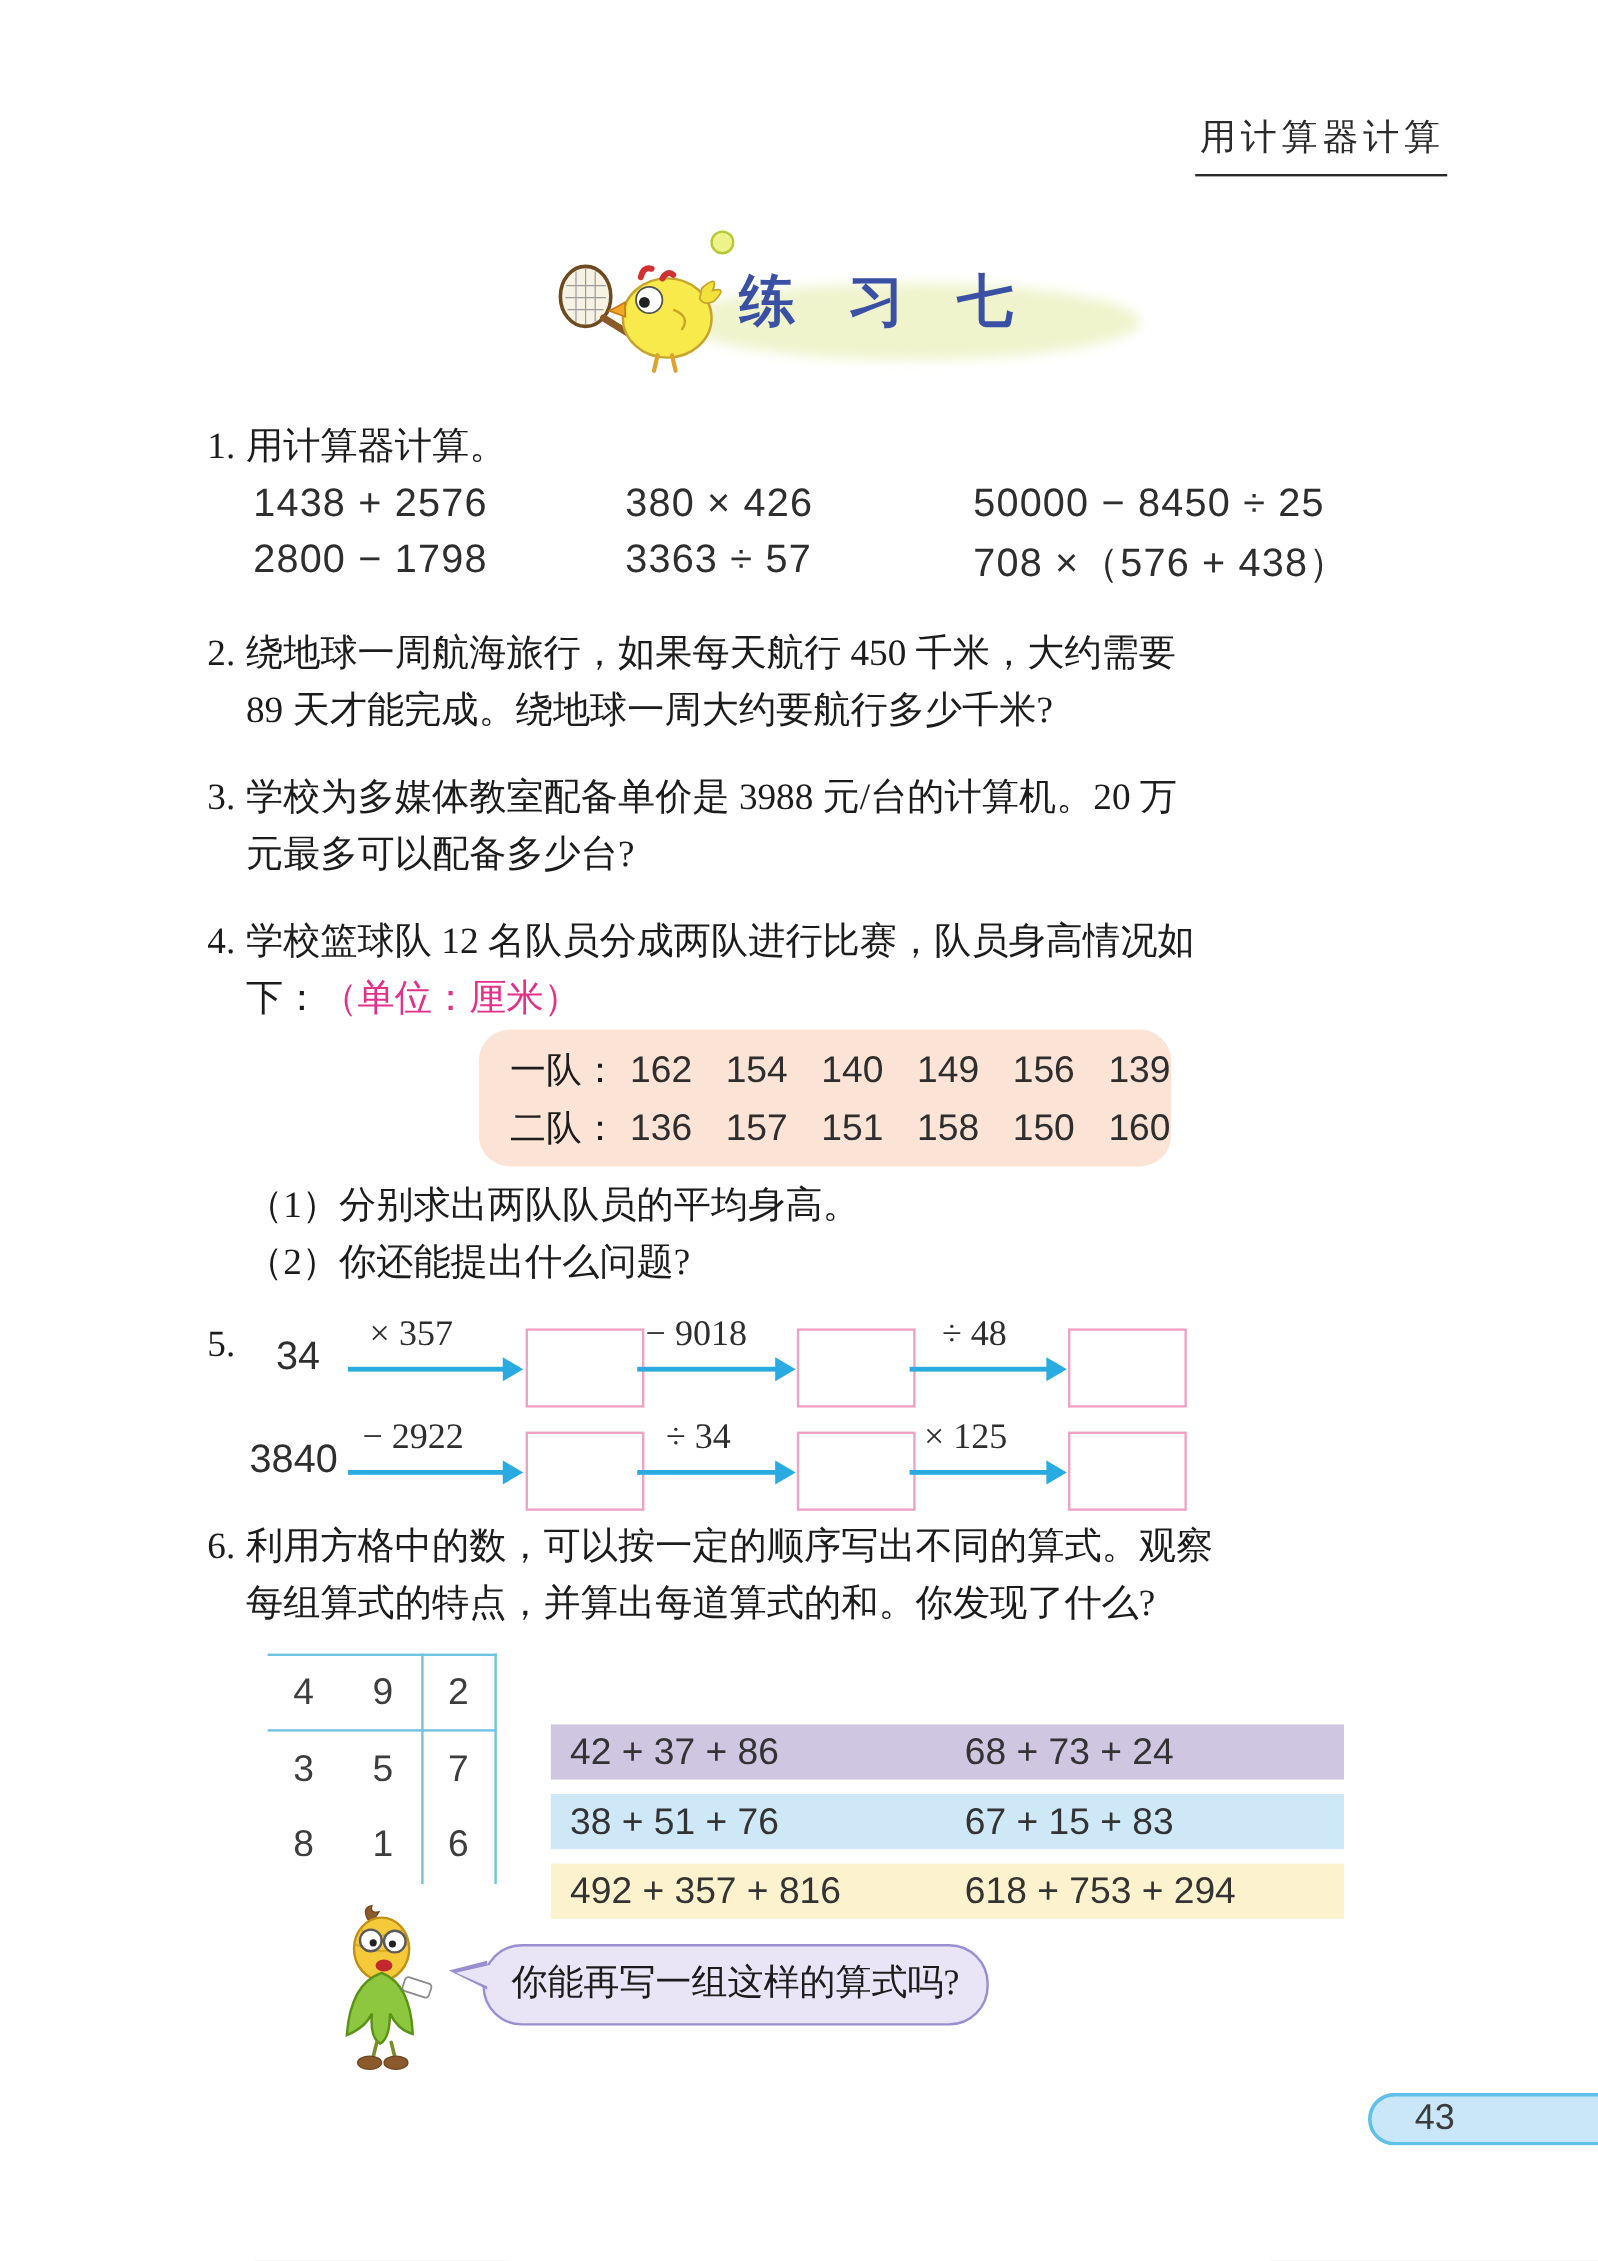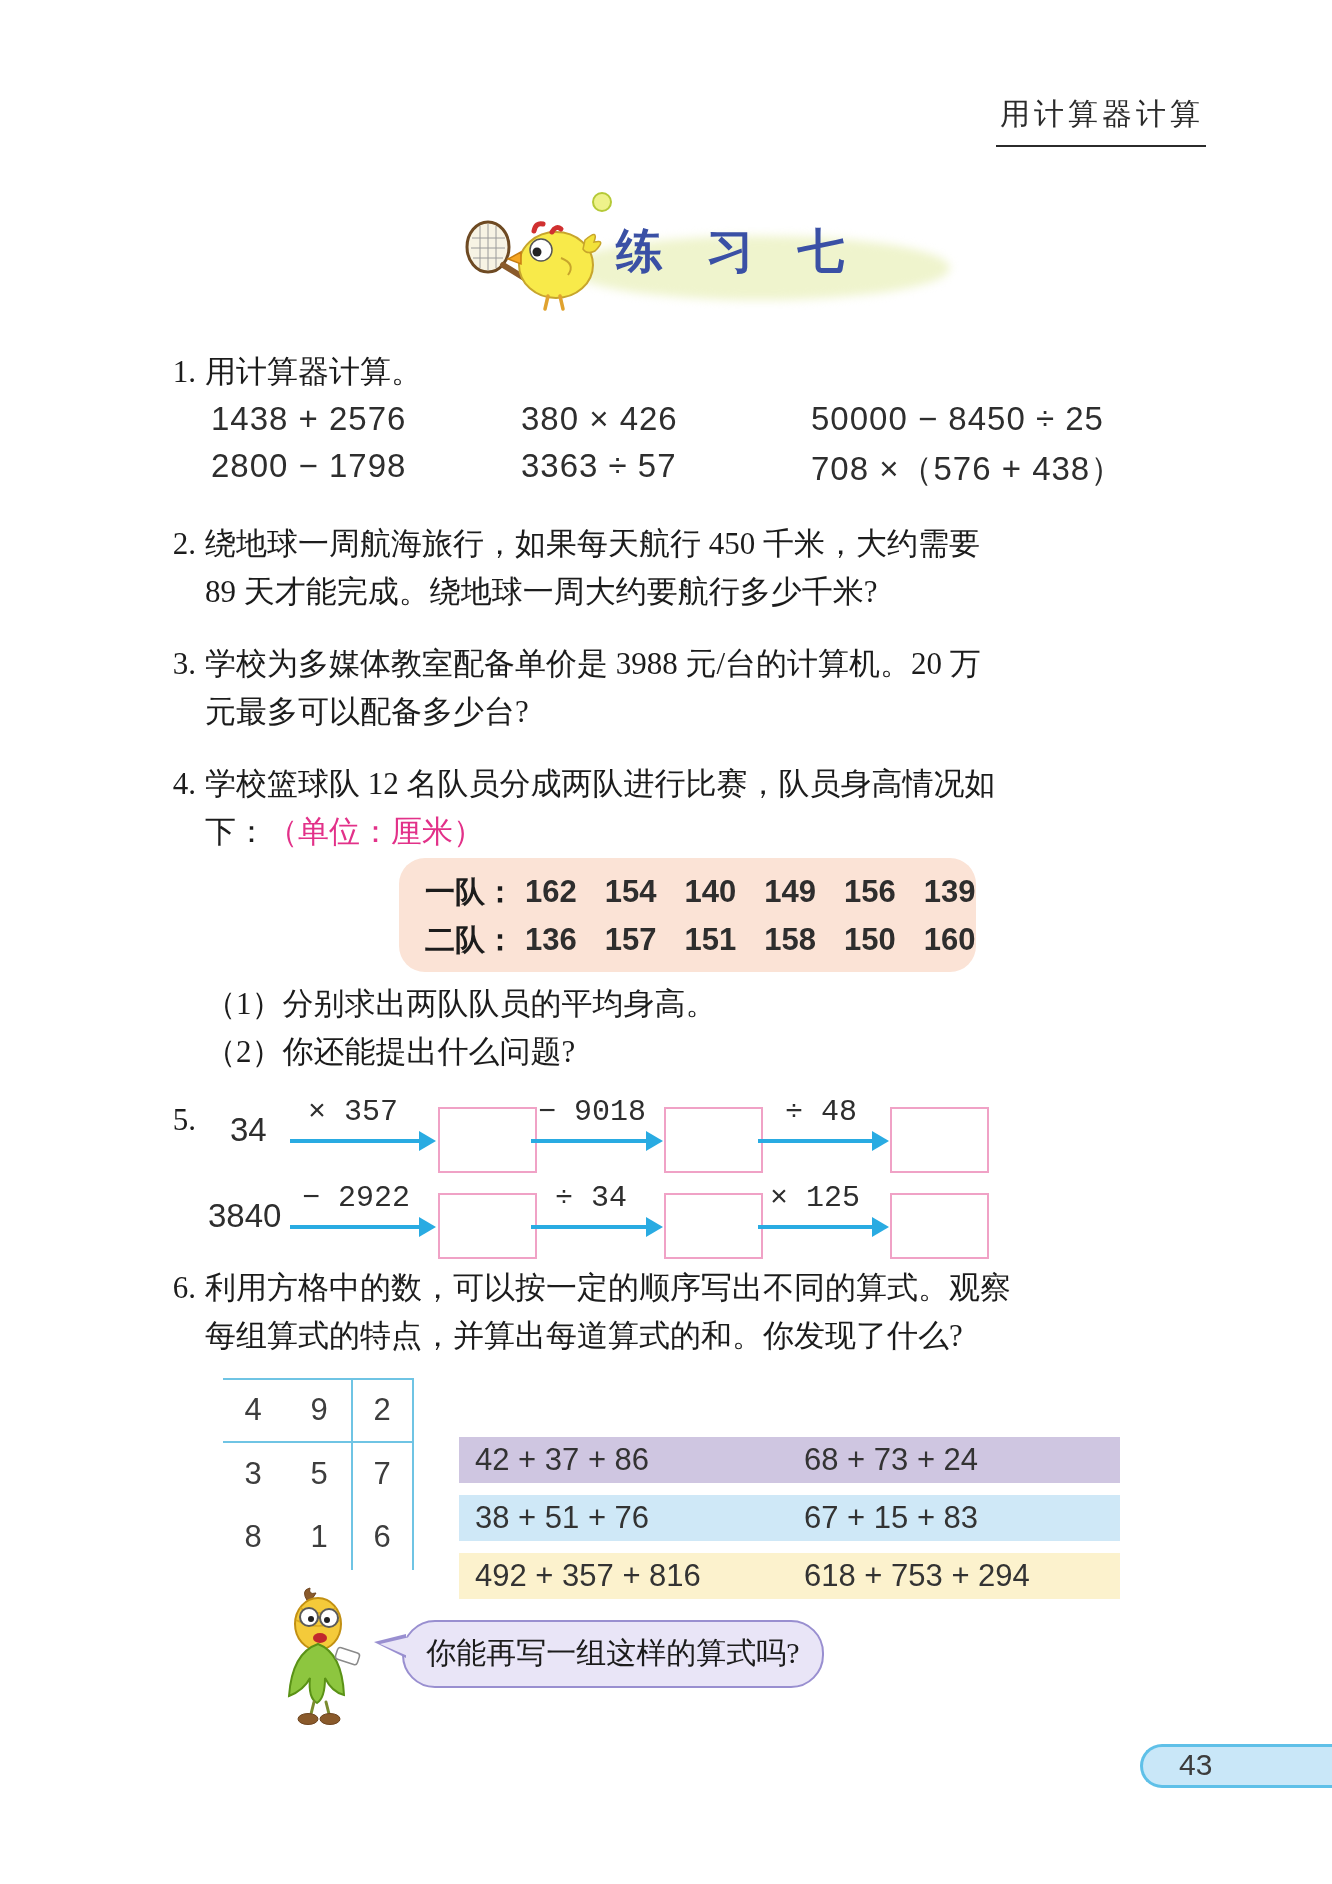--- a/index.html
+++ b/index.html
@@ -31,30 +31,30 @@
   .pnum { position:absolute; left:152px; width:44px; text-align:right; font-size:31px; line-height:40px; }
   .pline { position:absolute; left:205px; font-size:31px; line-height:40px; white-space:nowrap; }
   .magenta { color:#e23189; }
 
   
   .expr { position:absolute; font-family:"Liberation Sans", sans-serif; font-size:33px; color:#2e2e2e; letter-spacing:1px; white-space:nowrap; }
 
   
   .team-box {
     position:absolute; left:399px; top:858px; width:577px; height:114px;
-    background:#fbe3d6; border-radius:26px; padding:0;font-weight:bold;
+    background:#fbe3d6; border-radius:26px; padding:0;
   }
   .team-row { position:absolute; left:26px; height:40px; display:flex; align-items:center; white-space:nowrap; }
   .team-label { font-size:30px; margin-right:10px; }
   .team-val { font-family:"Liberation Sans", sans-serif; font-size:31px; color:#2e2e2e; margin-right:28px; }
 
   
   .flow { position:absolute; left:130px; top:1095px; width:1010px; height:165px; }
   .flow-start { position:absolute; font-family:"Liberation Sans", sans-serif; font-size:33px; color:#2e2e2e; }
-  .flow-label { position:absolute; font-family:Liberation Mono, monospace; font-size:30px; color:#2e2e2e; white-space:nowrap; }
+  .flow-label { position:absolute; font-family:Liberation Serif, serif; font-size:30px; color:#2e2e2e; white-space:nowrap; }
   .flow-box { position:absolute; width:95px; height:62px; border:2px solid #f0a2c6; background:#fff; }
   .arrow { position:absolute; height:4px; background:#29abe2; }
   .arrow::after {
     content:""; position:absolute; right:-16px; top:-8px; width:0; height:0;
     border-left:17px solid #29abe2; border-top:10px solid transparent; border-bottom:10px solid transparent;
   }
 
   
   .grid { position:absolute; left:223px; top:1378px; width:191px; height:192px; }
   .gline { position:absolute; background:#6fc4e4; }

